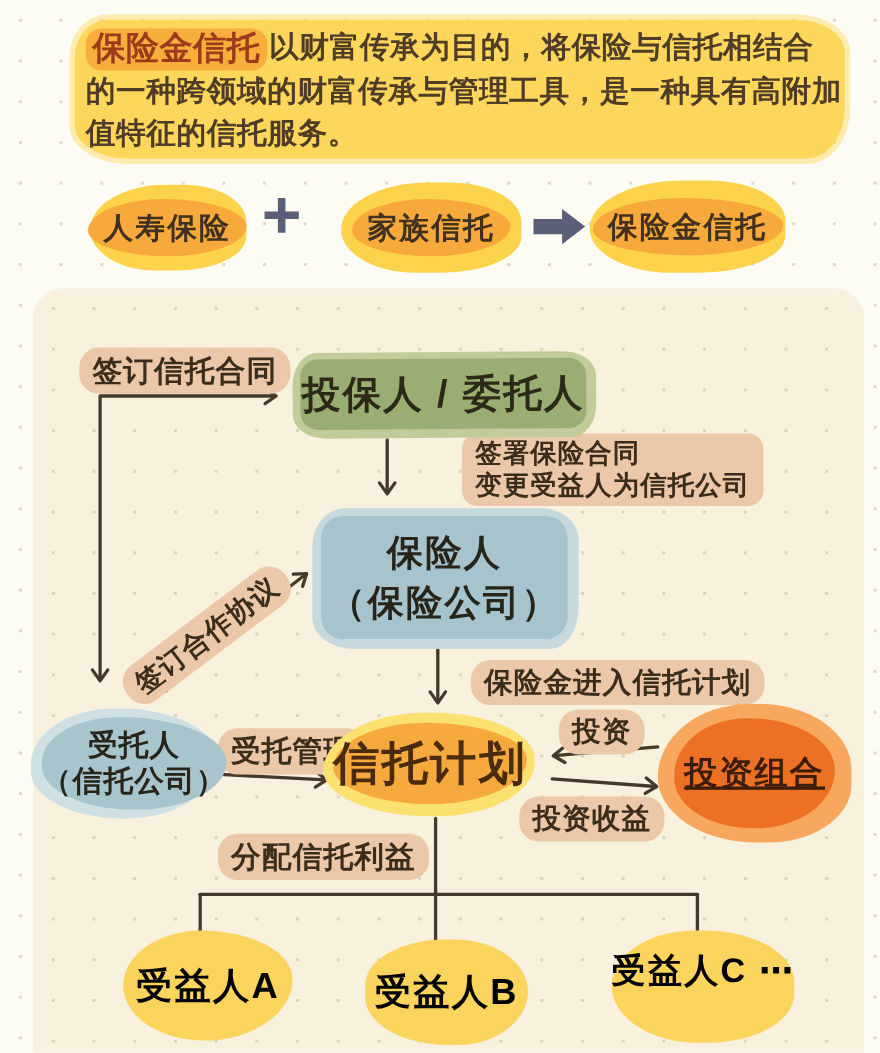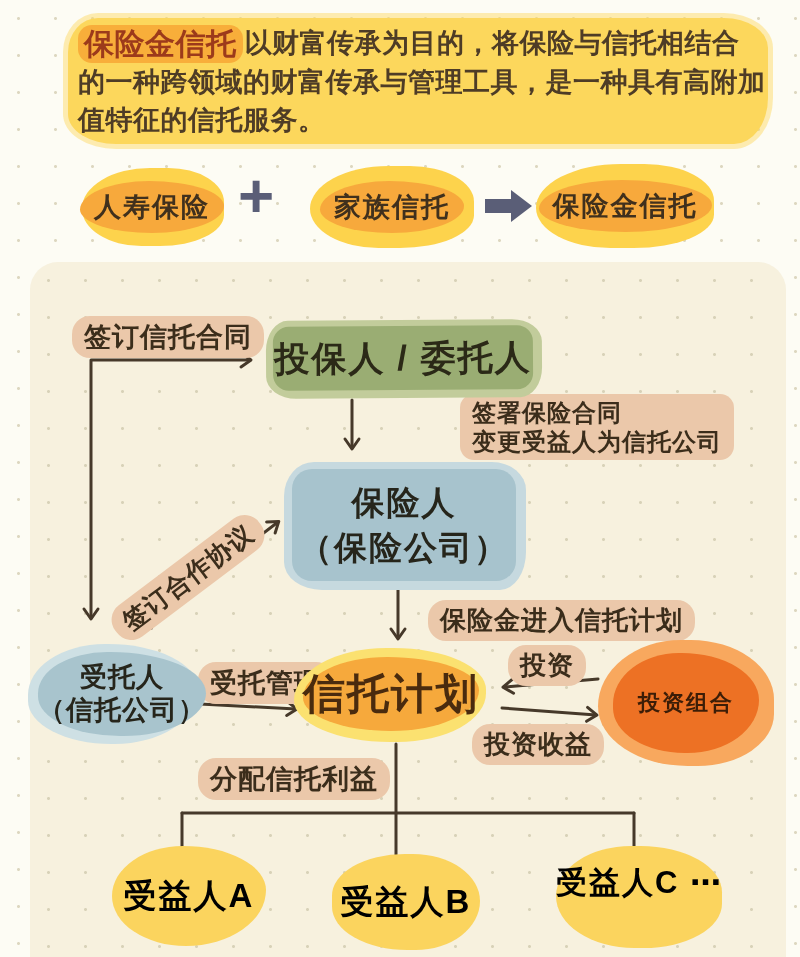--- a/index.html
+++ b/index.html
@@ -41,21 +41,21 @@
   #f-arrow{position:absolute;left:484px;top:186px;}
   
   #arrows{position:absolute;left:0;top:0;z-index:2;pointer-events:none;}
   
   .pill{
     position:absolute;z-index:3;background:#ebc8aa;color:#3b2d1b;
     border-radius:18px;padding:3px 12px;font-size:26px;font-weight:600;
     letter-spacing:1px;white-space:nowrap;
   }
   #lbl-sign-trust{left:72px;top:316px;font-size:27px;}
-  #lbl-sign-insurance{left:420px;top:394px;font-size:24px;line-height:29px;border-radius:14px;padding:4px 12px;margin-left:40px;}
+  #lbl-sign-insurance{left:420px;top:394px;font-size:24px;line-height:29px;border-radius:14px;padding:4px 12px;}
   #lbl-cooperation{left:98px;top:558px;font-size:25px;transform:rotate(-37deg);}
   #lbl-into-trust{left:428px;top:600px;}
   #lbl-mgmt{left:198px;top:662px;font-size:27px;}
   #lbl-invest{left:508px;top:645px;}
   #lbl-return{left:472px;top:724px;}
   #lbl-distribute{left:198px;top:758px;font-size:27px;}
   
   .node{position:absolute;z-index:3;display:flex;}
   .node-in{flex:1;display:flex;flex-direction:column;align-items:center;justify-content:center;
     font-weight:600;letter-spacing:2px;white-space:nowrap;}
@@ -71,21 +71,21 @@
     border-radius:46% 54% 50% 50%/52% 46% 56% 44%;}
   #node-trustee .node-in{margin:8px 10px;background:#a8c4cd;border-radius:42% 58% 50% 50%/50% 50% 52% 48%;
     font-size:27px;line-height:33px;color:#26251b;letter-spacing:1px;}
   #node-trust-plan{left:294px;top:648px;width:192px;height:94px;background:#fbe170;
     border-radius:50% 50% 48% 52%/58% 46% 54% 46%;}
   #node-trust-plan .node-in{margin:9px 13px 11px 9px;background:#f6a93c;
     border-radius:48% 52% 50% 50%/55% 45% 55% 45%;font-size:42px;font-weight:700;color:#4a2b0e;}
   #node-portfolio{left:598px;top:640px;width:176px;height:126px;background:#f8a85e;
     border-radius:50% 50% 46% 54%/56% 50% 44% 50%;}
   #node-portfolio .node-in{margin:13px 15px;background:#ed7124;
-    border-radius:46% 54% 50% 50%/52% 48% 54% 46%;font-size:22px;color:#3c1d07;}
+    border-radius:46% 54% 50% 50%/52% 48% 54% 46%;font-size:30px;color:#3c1d07;text-decoration:underline;}
   .ben{background:#fbd45e;z-index:3;}
   #node-ben-a{left:112px;top:846px;width:154px;height:100px;border-radius:46% 54% 52% 48%/50% 44% 56% 50%;}
   #node-ben-b{left:332px;top:854px;width:148px;height:96px;border-radius:52% 48% 46% 54%/46% 52% 54% 48%;}
   #node-ben-c{left:556px;top:846px;width:166px;height:102px;border-radius:48% 52% 50% 50%/52% 48% 46% 54%;}
   .ben .node-in{font-size:33px;color:#000000;}
   #node-ben-c .node-in{justify-content:flex-start;padding-top:16px;font-size:31px;}
 </style>
 </head>
 <body>
 

